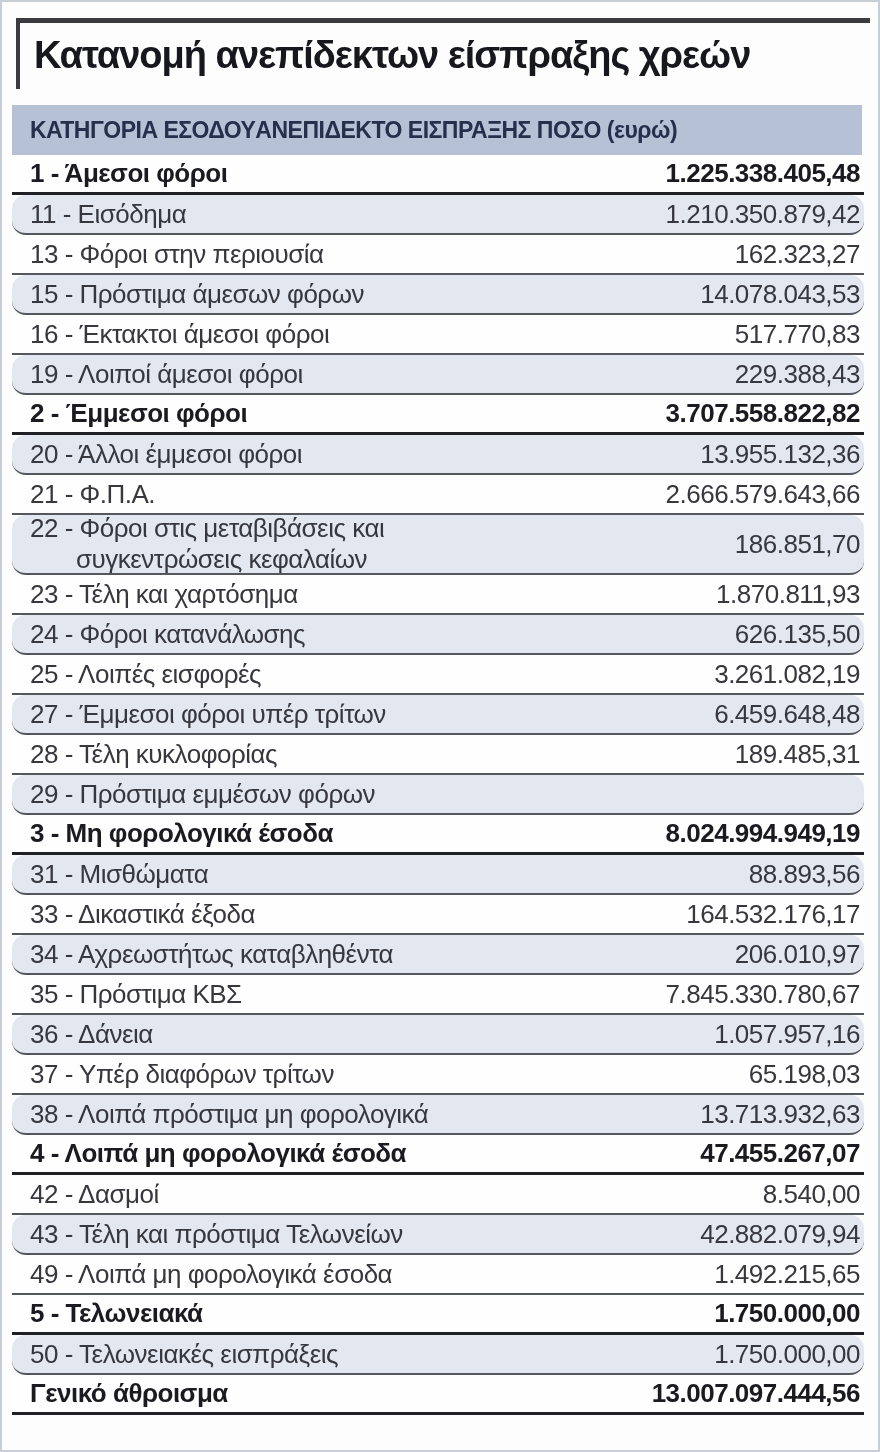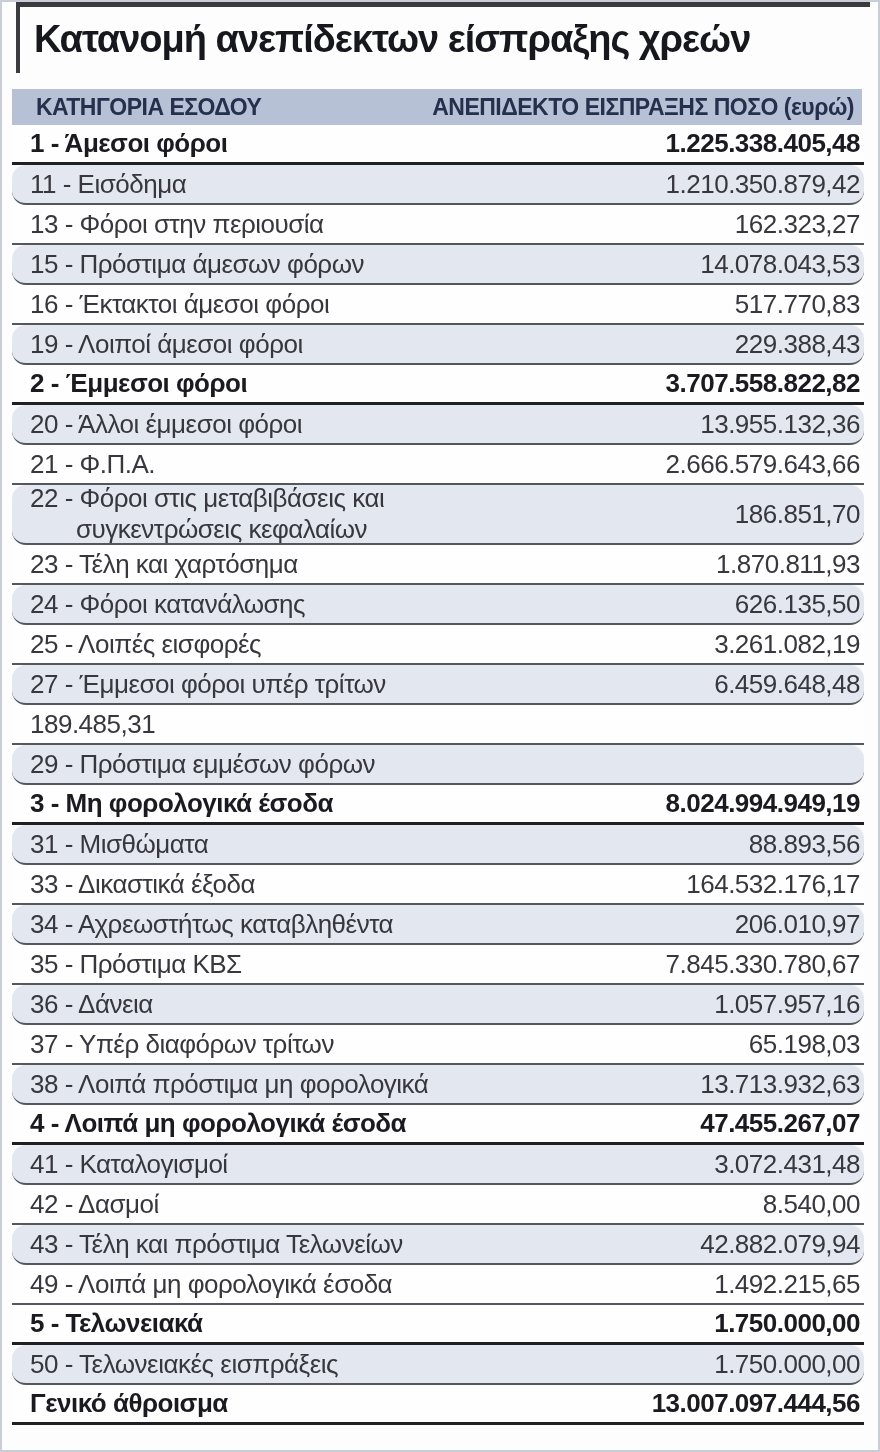--- a/index.html
+++ b/index.html
@@ -11,44 +11,44 @@
   .frame {
     position: relative;
     width: 876px;
     height: 1448px;
     border: 2px solid var(--frame-border, #c9cdd6);
     background: #fdfdfe;
     overflow: hidden;
     box-sizing: content-box;
   }
   .title-block {
-    margin: 0 8px 0 14px;
+    margin: 16px 8px 0 14px;
     border-top: 5px solid var(--rule-color, #3a3a3f);
     border-left: 4px solid var(--rule-color, #3a3a3f);
     padding: 8px 0 6px 14px;
     height: 52px;
     box-sizing: content-box;
   }
   .title-block h1 {
     margin: 0;
     font-size: 38px;
     line-height: 48px;
     font-weight: bold;
     letter-spacing: -1px;
     color: var(--title-color, #17171e);
     white-space: nowrap;
   }
   .table-header {
     margin: 16px 16px 0 10px;
-    height: 36px;
+    height: 50px;
     background: var(--header-bg, #b7c1d6);
     display: flex;
     align-items: center;
-    justify-content: space-between;
-    padding: 0 8px 0 24px;
+    justify-content: flex-start;
+    padding: 0 8px 0 18px;
     box-sizing: border-box;
     font-weight: bold;
     font-size: 23px;
     letter-spacing: -0.5px;
     color: var(--header-text, #24304c);
     white-space: nowrap;
   }
   .tbody {
     margin: 0 14px 0 10px;
   }
@@ -167,20 +167,23 @@
         </div>
         <div class="amount">3.261.082,19</div>
       </div>
       <div class="row shaded">
         <div class="label">
           <div>27 - Έμμεσοι φόροι υπέρ τρίτων</div>
         </div>
         <div class="amount">6.459.648,48</div>
       </div>
       <div class="row">
+        <div class="label">
+          <div>28 - Τέλη κυκλοφορίας</div>
+        </div>
         <div class="amount">189.485,31</div>
       </div>
       <div class="row shaded">
         <div class="label">
           <div>29 - Πρόστιμα εμμέσων φόρων</div>
         </div>
       </div>
       <div class="row bold">
         <div class="label">
           <div>3 - Μη φορολογικά έσοδα</div>
@@ -227,26 +230,20 @@
         <div class="label">
           <div>38 - Λοιπά πρόστιμα μη φορολογικά</div>
         </div>
         <div class="amount">13.713.932,63</div>
       </div>
       <div class="row bold">
         <div class="label">
           <div>4 - Λοιπά μη φορολογικά έσοδα</div>
         </div>
         <div class="amount">47.455.267,07</div>
-      </div>
-      <div class="row shaded">
-        <div class="label">
-          <div>41 - Καταλογισμοί</div>
-        </div>
-        <div class="amount">3.072.431,48</div>
       </div>
       <div class="row">
         <div class="label">
           <div>42 - Δασμοί</div>
         </div>
         <div class="amount">8.540,00</div>
       </div>
       <div class="row shaded">
         <div class="label">
           <div>43 - Τέλη και πρόστιμα Τελωνείων</div>

